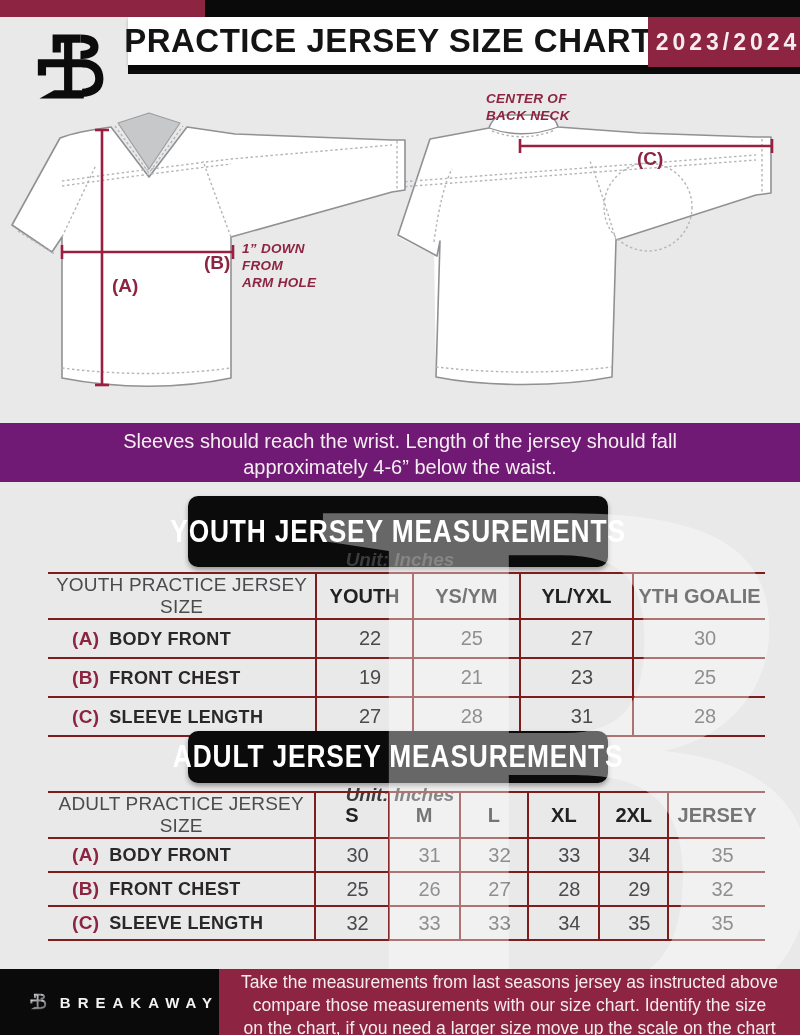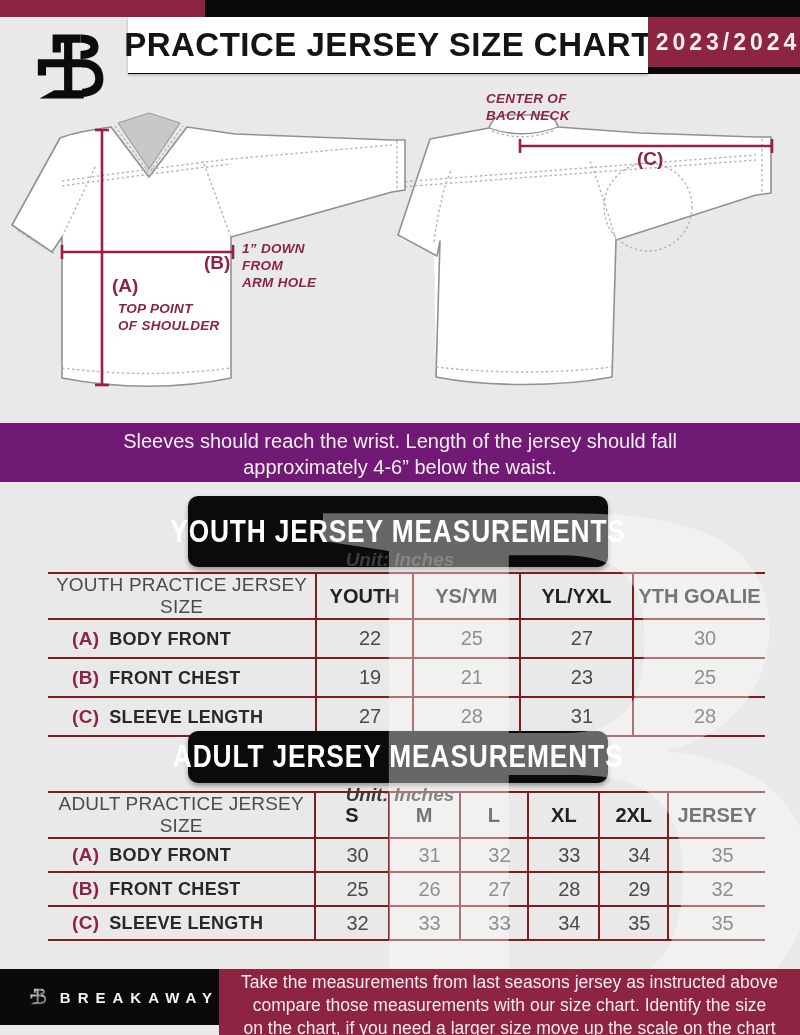--- a/index.html
+++ b/index.html
@@ -7,21 +7,21 @@
   body { font-family:"Liberation Sans", sans-serif; }
   .page{
     position:relative; width:800px; height:1035px; margin:0 auto;
     background:#e9e9ea; overflow:hidden;
   }
   
   .hdr-black-top   { position:absolute; left:205px; top:0; width:595px; height:17px; background:#0a0a0a; }
   .hdr-black-under { position:absolute; left:128px; top:64px; width:672px; height:10px; background:#0a0a0a; }
   .hdr-maroon-strip{ position:absolute; left:0; top:0; width:205px; height:17px; background:#8d2441; }
   .hdr-title-box{
-    position:absolute; left:128px; top:17px; width:520px; height:56px; background:#ffffff;
+    position:absolute; left:128px; top:17px; width:520px; height:48px; background:#ffffff;
     display:flex; align-items:center; justify-content:center;
     box-shadow:0 2px 3px rgba(0,0,0,.25);
   }
   .hdr-title{ font-size:33px; font-weight:bold; color:#141414; letter-spacing:.5px; white-space:nowrap; }
   .hdr-season-box{
     position:absolute; left:648px; top:17px; width:160px; height:50px; background:#8d2441;
     display:flex; align-items:center; justify-content:center;
   }
   .hdr-season{ font-size:23px; font-weight:bold; color:#f4edef; letter-spacing:4px; white-space:nowrap; }
   .logo-top{ position:absolute; left:28px; top:26px; width:82px; height:86px; }
@@ -70,21 +70,21 @@
 
   
   .watermark{
     position:absolute; left:310px; top:430px; font-family:"Liberation Serif", serif;
     font-weight:bold; font-size:780px; line-height:.85; color:rgba(255,255,255,.38);
     pointer-events:none; z-index:6;
   }
 
   
   .footer{ position:absolute; left:0; top:969px; width:800px; height:66px; z-index:7; }
-  .footer-black{ position:absolute; left:0; top:0; width:219px; height:56px; background:#0a0a0a;
+  .footer-black{ position:absolute; left:0; top:0; width:219px; height:66px; background:#0a0a0a;
                  display:flex; align-items:center; }
   .footer-logo{ width:30px; height:38px; margin-left:28px; }
   .footer-brand{ color:#f3f3f3; font-size:15px; font-weight:bold; letter-spacing:7px; margin-left:12px; }
   .footer-maroon{ position:absolute; left:219px; top:0; width:581px; height:66px; background:#8d2441;
                   color:#f4ebee; font-size:17.5px; line-height:23px; text-align:center; padding-top:2px; }
 </style>
 </head>
 <body>
 
 <div class="page">
@@ -175,24 +175,20 @@
     <div>BACK NECK</div>
   </div>
   <div class="dg-label dg-key" style="left:637px; top:148px;">(C)</div>
   <div class="dg-label dg-key" style="left:204px; top:252px;">(B)</div>
   <div class="dg-label dg-note" style="left:242px; top:240px;">
     <div>1” DOWN</div>
     <div>FROM</div>
     <div>ARM HOLE</div>
   </div>
   <div class="dg-label dg-key" style="left:112px; top:275px;">(A)</div>
-  <div class="dg-label dg-note" style="left:118px; top:300px;">
-    <div>TOP POINT</div>
-    <div>OF SHOULDER</div>
-  </div>
 
   <div class="banner">
     <div>Sleeves should reach the wrist. Length of the jersey should fall</div>
     <div>approximately 4-6” below the waist.</div>
   </div>
 
   <div class="pill pill-youth">
     <span>YOUTH JERSEY MEASUREMENTS</span>
   </div>
   <div class="unit unit-youth">Unit: Inches</div>

